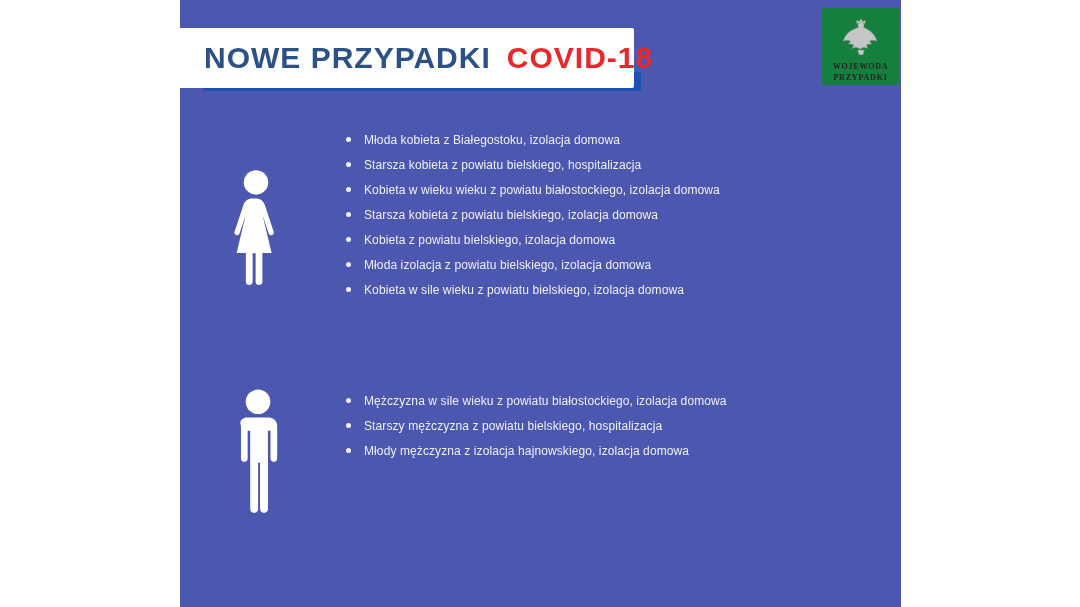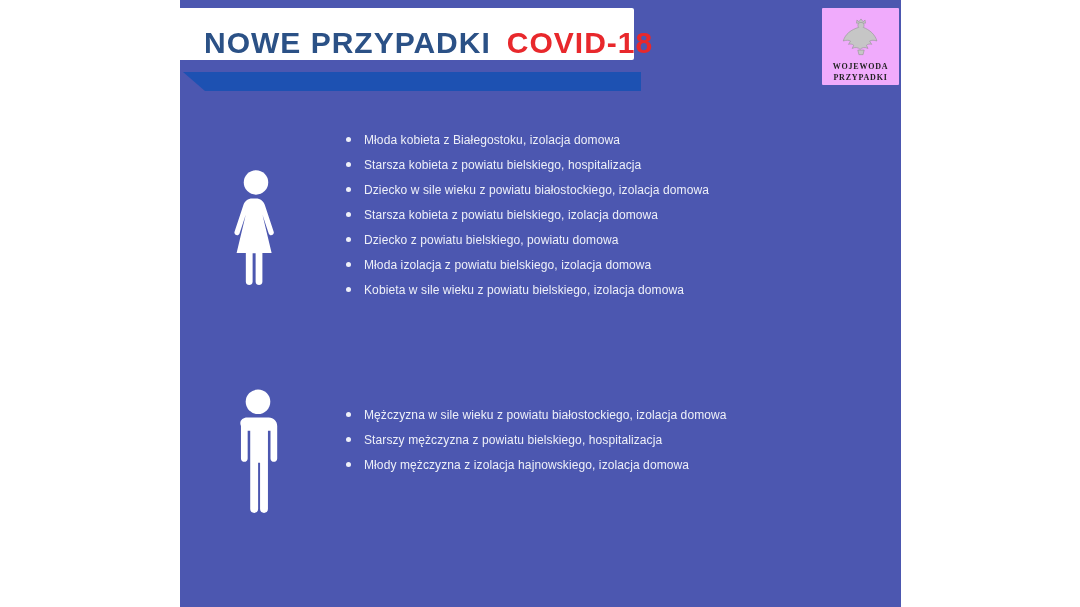--- a/index.html
+++ b/index.html
@@ -19,43 +19,43 @@
     font-family:"Liberation Sans", sans-serif;
     overflow:hidden;
   }
   .page{position:relative;width:1080px;height:607px;background:var(--page-margin,#fff);}
   .panel{
     position:absolute;left:180px;top:0;width:721px;height:607px;
     background:var(--background-panel,#4c57b0);
   }
   
   .banner{
-    position:absolute;left:172px;top:8px;width:462px;height:52px;
+    position:absolute;left:172px;top:28px;width:462px;height:60px;
     background:var(--banner-bg,#fff);
-    display:flex;align-items:flex-end;
+    display:flex;align-items:center;
     padding-left:32px;box-sizing:border-box;
     border-radius:2px;
   }
   .banner .t-main{
     color:var(--banner-title,#2b5186);
     font-size:30px;font-weight:bold;letter-spacing:1px;white-space:nowrap;
   }
   .banner .t-hl{
     color:var(--banner-highlight,#e8282c);
     font-size:30px;font-weight:bold;letter-spacing:1px;margin-left:16px;white-space:nowrap;
   }
   .banner-shadow{
     position:absolute;left:183px;top:72px;width:458px;height:19px;
     background:var(--banner-shadow,#1d51b2);
     clip-path:polygon(0 0,100% 0,100% 100%,22px 100%);
   }
   
   .badge{
     position:absolute;left:822px;top:8px;width:77px;height:77px;
-    background:#f0abfc;border-radius:1px;
+    background:#15803d;border-radius:1px;
     display:flex;flex-direction:column;align-items:center;
     box-sizing:border-box;padding-top:5px;
   }
   .badge .org{
     font-family:"Liberation Serif", serif;
     font-size:8px;font-weight:bold;letter-spacing:0.8px;
     color:#222;line-height:11px;text-align:center;
   }
   .badge svg{display:block;margin-bottom:2px;}
   .icon-woman{position:absolute;left:224px;top:167px;}
@@ -63,44 +63,44 @@
   ul.cases{
     position:absolute;left:340px;margin:0;
     padding:0 0 0 22px;width:480px;box-sizing:border-box;
     list-style:disc outside;
     color:var(--list-text,#eef0f8);
     font-size:12px;line-height:23px;letter-spacing:0.1px;
   }
   ul.cases li{padding-left:2px;}
   ul.cases li::marker{color:var(--list-text,#eef0f8);font-size:15px;}
   .cases-female{top:127px;}
-  .cases-male{top:402px;}
+  .cases-male{top:388px;}
 </style>
 </head>
 <body>
 
 <div class="page">
 
   <div class="panel"></div>
 
   <span class="icon-woman">
     <svg width="64" height="125" viewBox="0 0 68 128" aria-hidden="true">
       <g fill="#ffffff">
         <circle cx="34" cy="14" r="13"></circle>
         <path d="M34 31c4.6 0 7.9 2.6 9.3 6.8l9.5 28.5c1.2 3.5-4.1 5.4-5.3 1.9l-6.6-19.8 9.7 40.6h-9.8v30.5c0 4.7-7.2 4.7-7.2 0V89.3h-3.2v30.2c0 4.7-7.2 4.7-7.2 0V89h-9.8l9.7-40.6-6.6 19.8c-1.2 3.5-6.5 1.6-5.3-1.9l9.5-28.5c1.4-4.2 4.7-6.8 9.3-6.8z"></path>
       </g>
     </svg>
   </span>
 
   <ul class="cases cases-female">
     <li>Młoda kobieta z Białegostoku, izolacja domowa</li>
     <li>Starsza kobieta z powiatu bielskiego, hospitalizacja</li>
-    <li>Dziecko w sile wieku z powiatu białostockiego, izolacja domowa</li>
+    <li>Kobieta w wieku wieku z powiatu białostockiego, izolacja domowa</li>
     <li>Starsza kobieta z powiatu bielskiego, izolacja domowa</li>
-    <li>Dziecko z powiatu bielskiego, powiatu domowa</li>
+    <li>Kobieta z powiatu bielskiego, izolacja domowa</li>
     <li>Młoda izolacja z powiatu bielskiego, izolacja domowa</li>
     <li>Kobieta w sile wieku z powiatu bielskiego, izolacja domowa</li>
   </ul>
 
   <span class="icon-man">
     <svg width="56" height="128" viewBox="0 0 56 130" aria-hidden="true">
       <g fill="#ffffff">
         <circle cx="28" cy="13" r="12.5"></circle>
         <path d="M17 29h22c4.8 0 8.5 3.7 8.5 8.5v33c0 4.6-6.8 4.6-6.8 0V42.5h-2.6V122c0 5.2-8 5.2-8 0V75h-2v47c0 5.2-8 5.2-8 0V42.5h-2.6v28c0 4.6-6.8 4.6-6.8 0v-33C8.5 32.7 12.2 29 17 29z"></path>
       </g>

